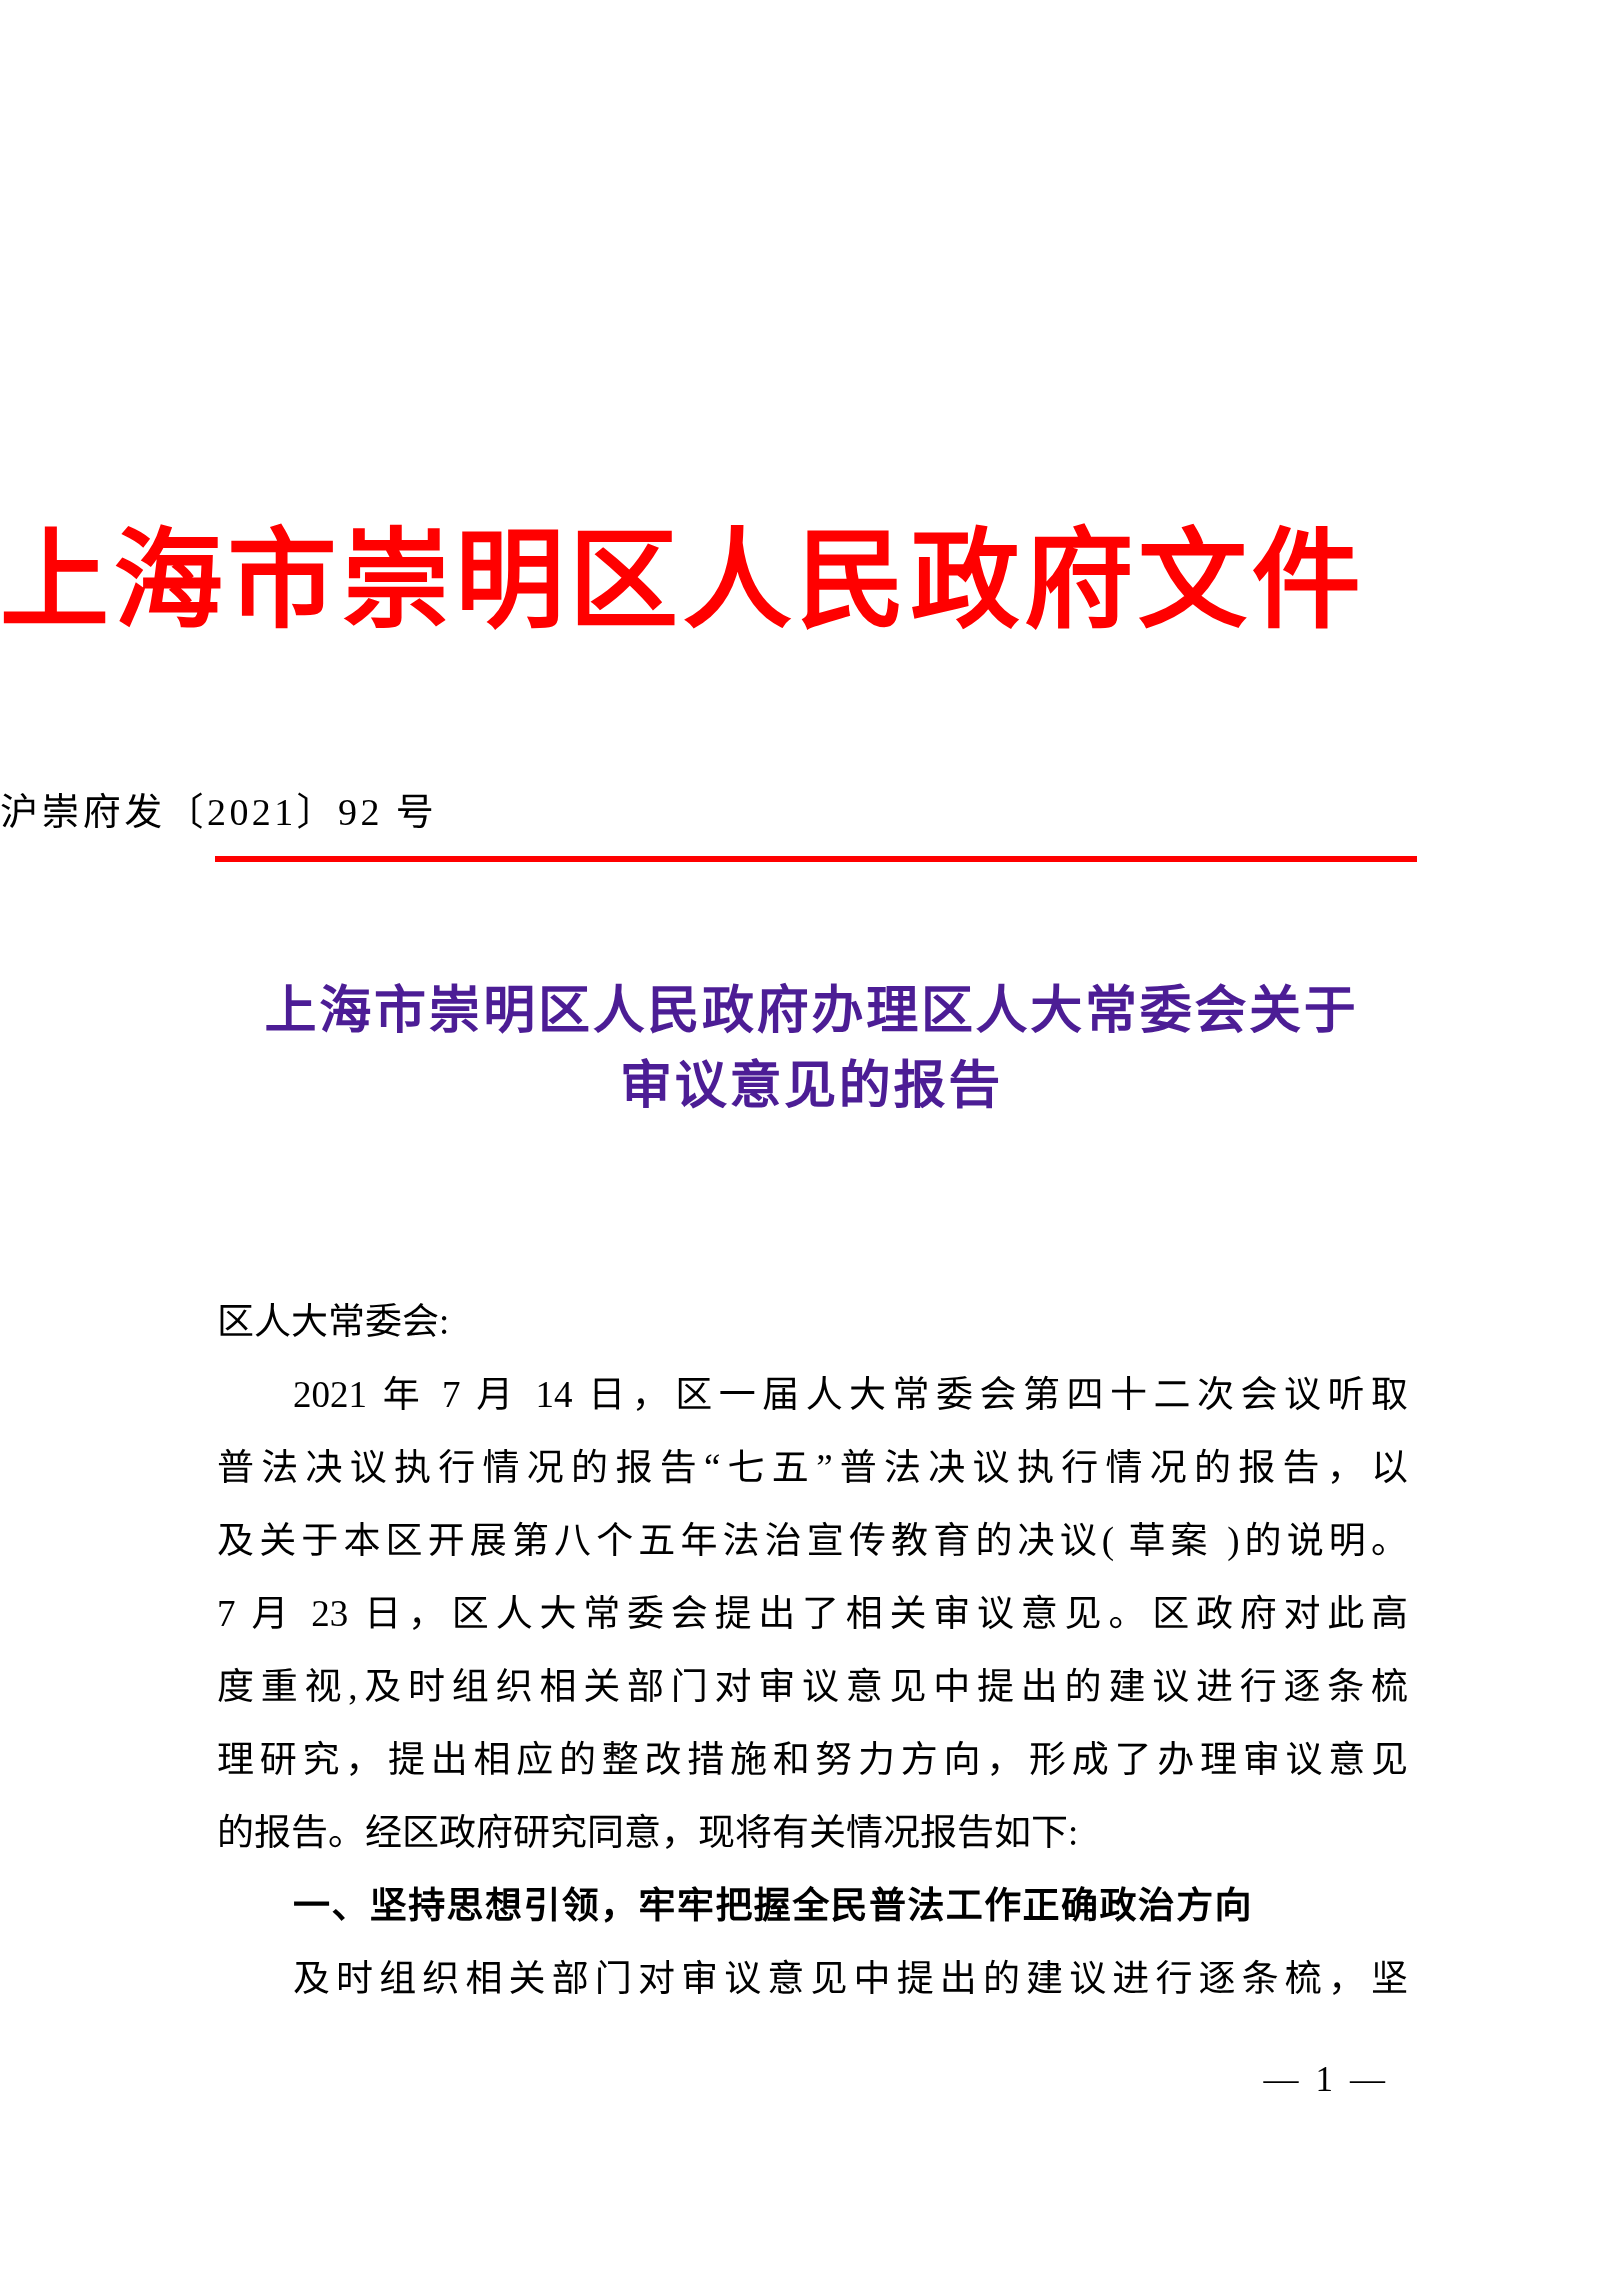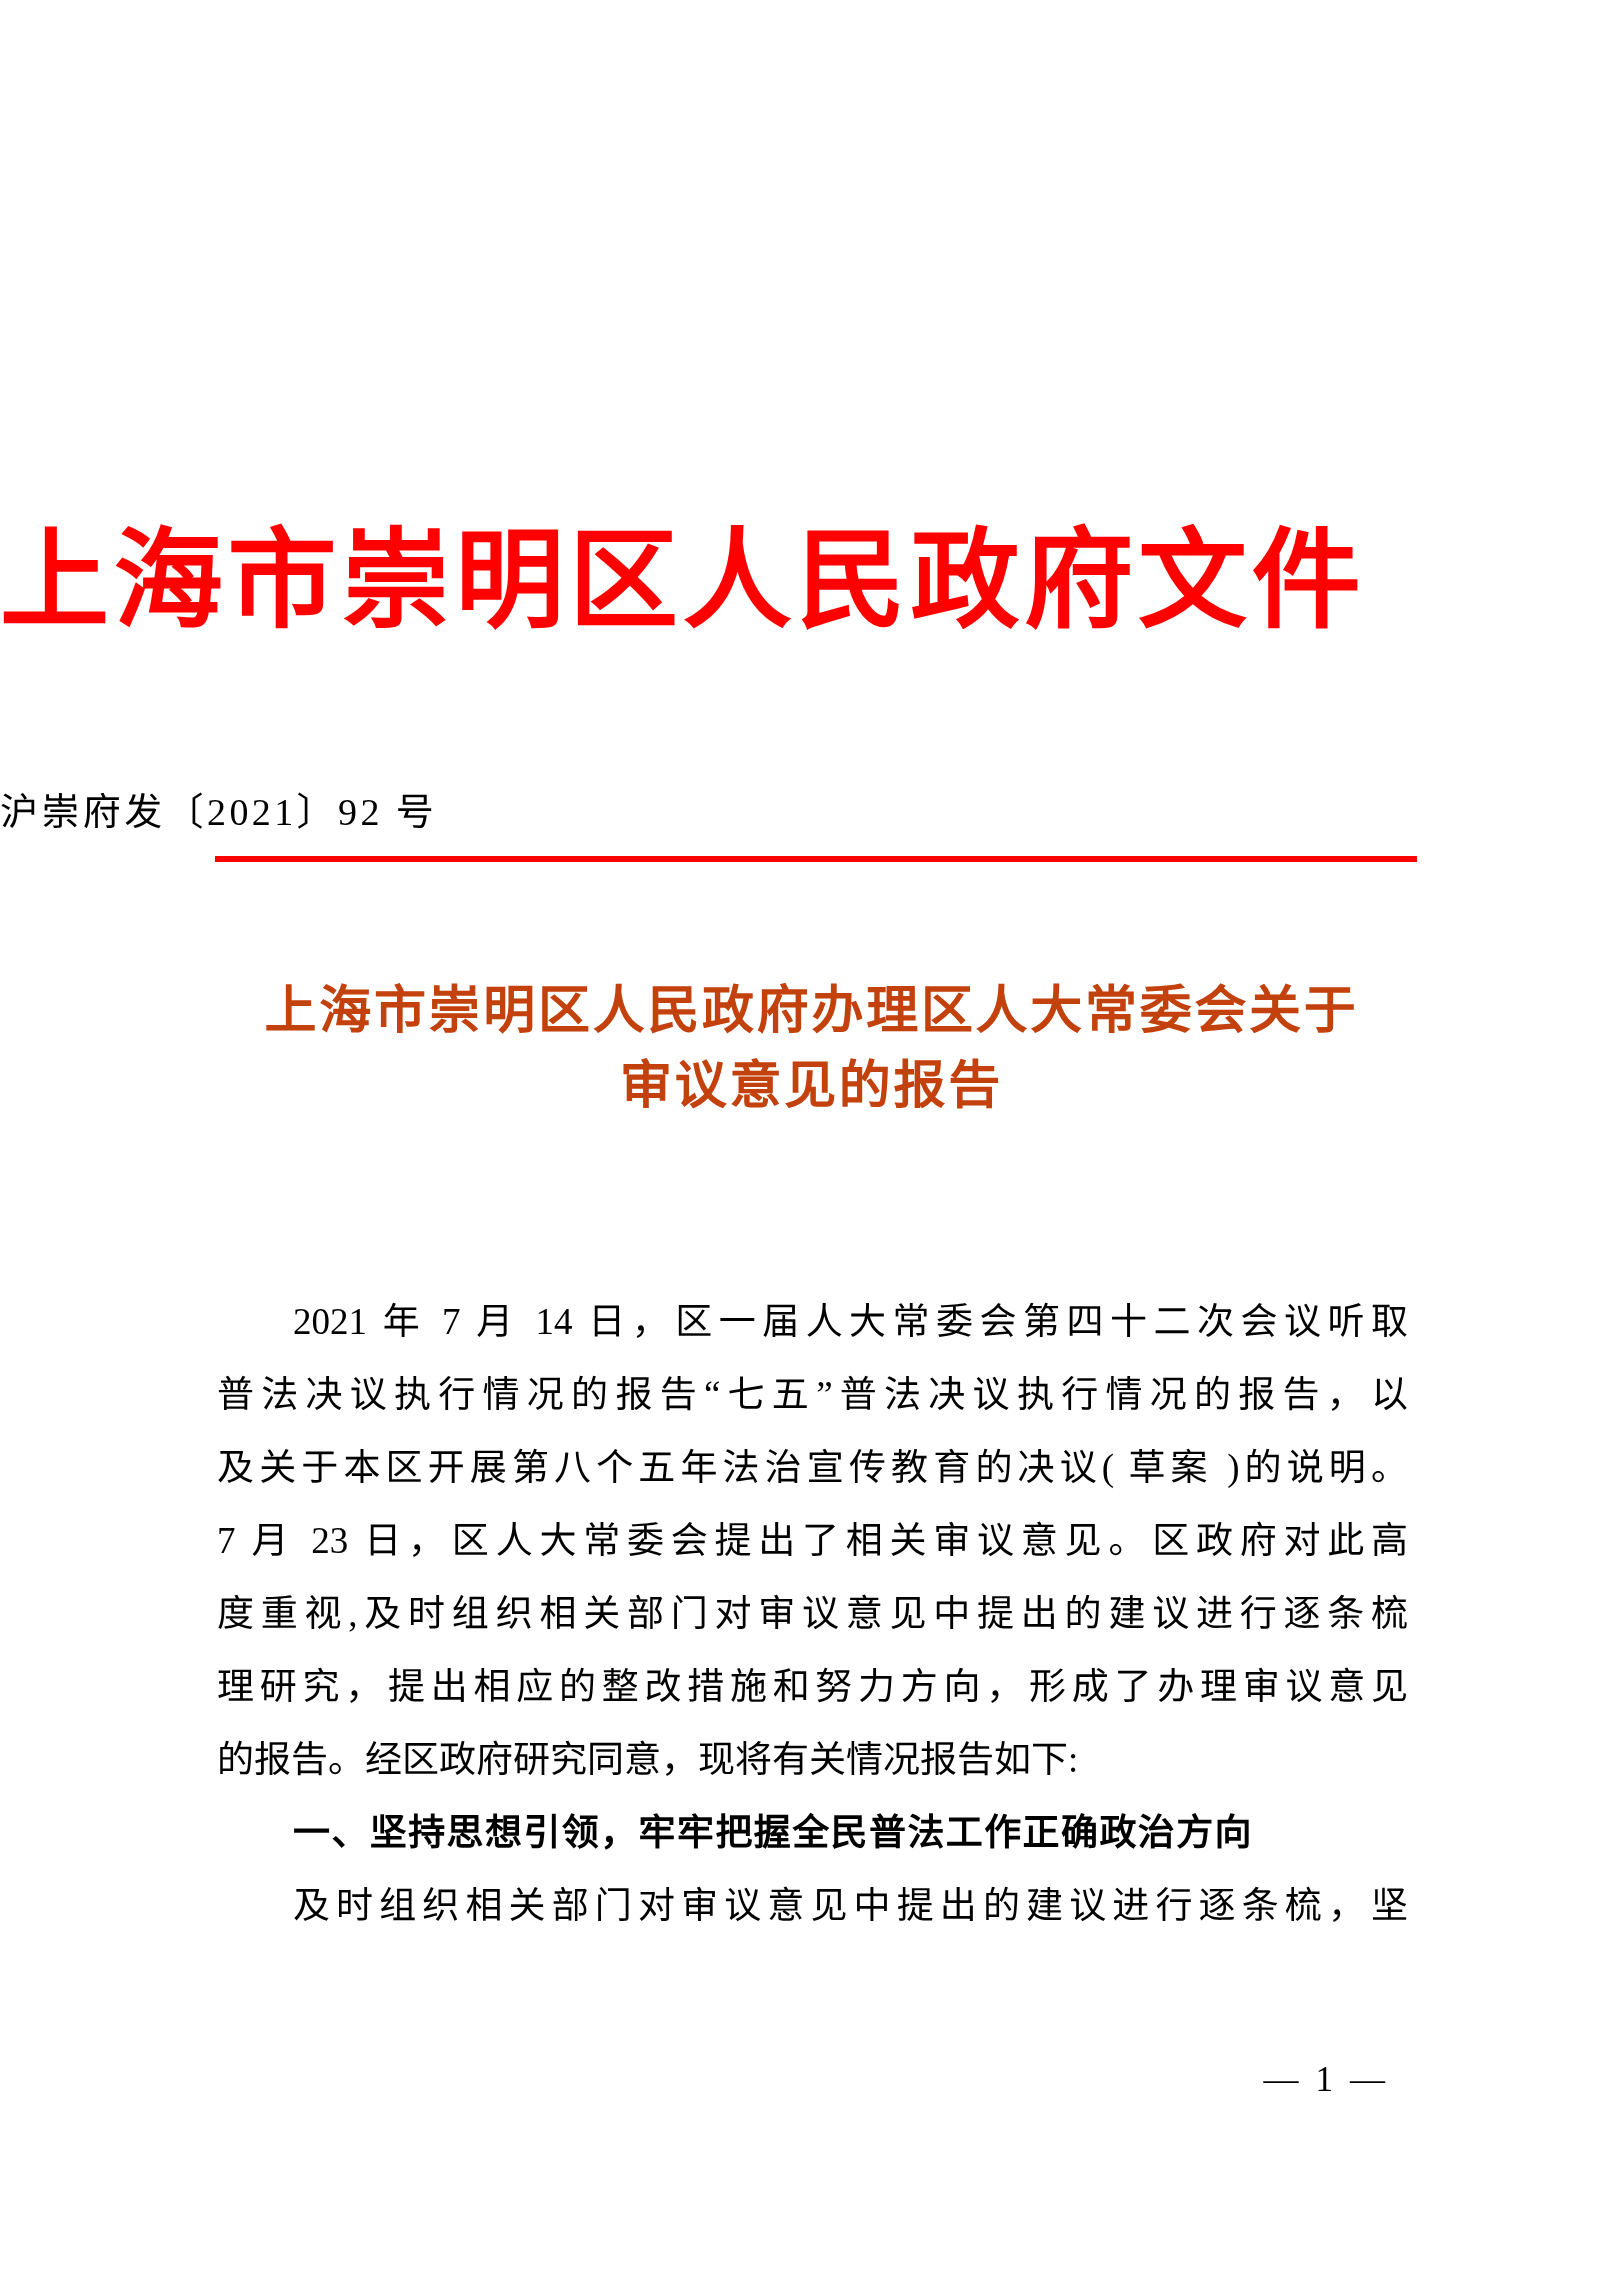--- a/index.html
+++ b/index.html
@@ -57,21 +57,21 @@
   .doc-title {
     position: absolute;
     top: 973px;
     left: 0;
     width: 100%;
     text-align: center;
     font-size: 52px;
     font-weight: bold;
     line-height: 75px;
     letter-spacing: 2.7px;
-    color: #c2410c;
+    color: #4c1d95;
     font-family: "Liberation Serif", "DejaVu Serif", serif;
   }
   .doc-title .title-line { display: block; }
   
   .body-block {
     position: absolute;
     top: 1285px;
     left: 217px;
     width: 1191px;
     font-size: 37px;
@@ -115,20 +115,21 @@
   <div class="doc-number">沪崇府发〔2021〕92 号</div>
 
   <div class="red-rule"></div>
 
   <h1 class="doc-title">
     <span class="title-line">上海市崇明区人民政府办理区人大常委会关于</span>
     <span class="title-line">审议意见的报告</span>
   </h1>
 
   <div class="body-block">
+    <div class="line">区人大常委会:</div>
     <div class="line indent fill">2021 年 7 月 14 日，区一届人大常委会第四十二次会议听取</div>
     <div class="line fill">普法决议执行情况的报告“七五”普法决议执行情况的报告，以</div>
     <div class="line fill">及关于本区开展第八个五年法治宣传教育的决议( 草案 )的说明。</div>
     <div class="line fill">7 月 23 日，区人大常委会提出了相关审议意见。区政府对此高</div>
     <div class="line fill">度重视,及时组织相关部门对审议意见中提出的建议进行逐条梳</div>
     <div class="line fill">理研究，提出相应的整改措施和努力方向，形成了办理审议意见</div>
     <div class="line">的报告。经区政府研究同意，现将有关情况报告如下:</div>
     <div class="line indent bold-head">一、坚持思想引领，牢牢把握全民普法工作正确政治方向</div>
     <div class="line indent fill">及时组织相关部门对审议意见中提出的建议进行逐条梳，坚</div>
   </div>

